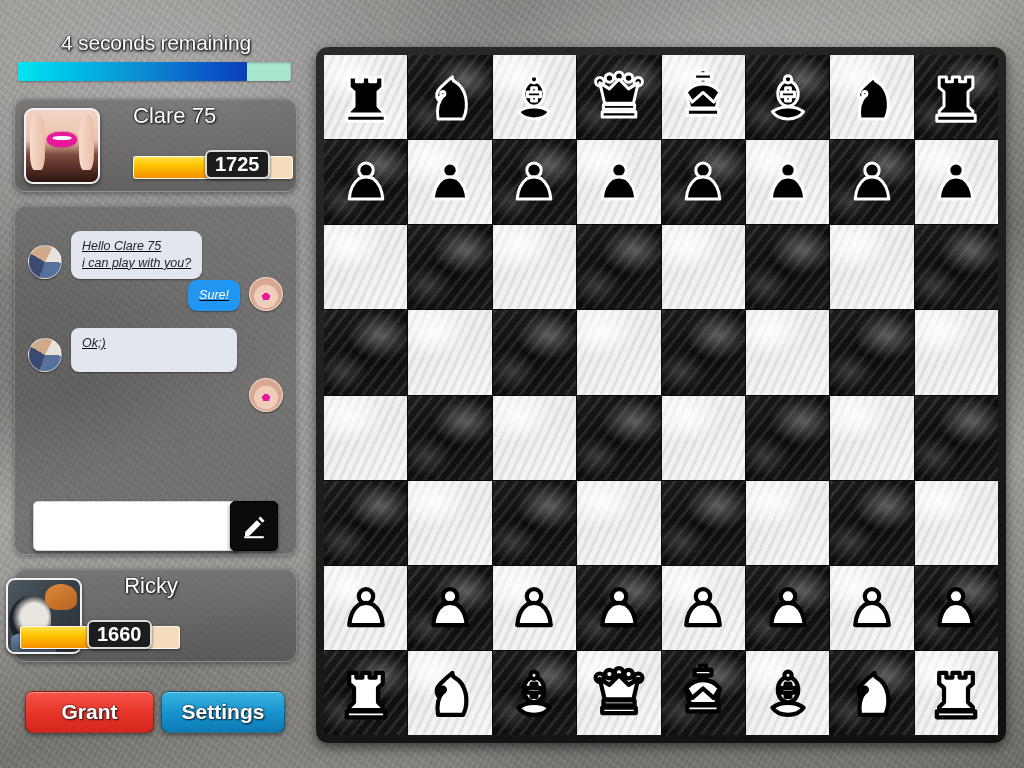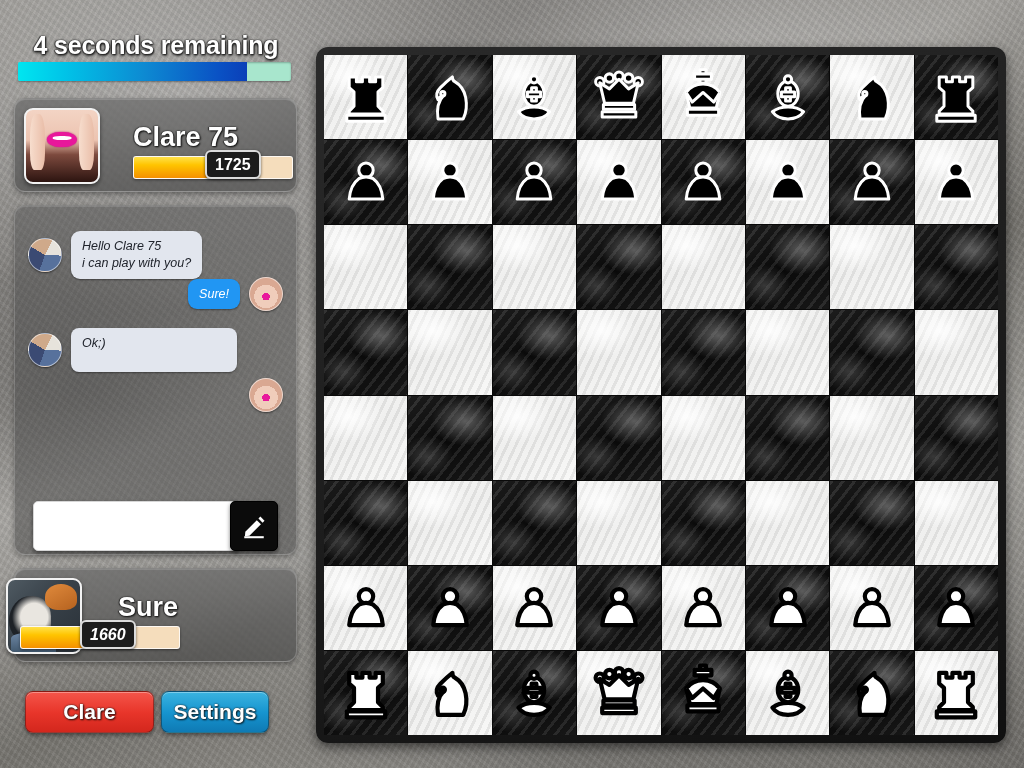--- a/index.html
+++ b/index.html
@@ -28,21 +28,21 @@
       repeating-linear-gradient(118deg, rgba(255,255,255,.05) 0 2px, rgba(0,0,0,.05) 2px 5px),
       repeating-linear-gradient(37deg, rgba(255,255,255,.035) 0 3px, rgba(0,0,0,.04) 3px 7px);
     opacity:.8;
   }
 
   
   #left { position:absolute; left:0; top:0; width:312px; height:768px; }
 
   .timer-label {
     position:absolute; left:0; top:31px; width:312px; text-align:center;
-    color:#fff; font-size:25px; font-weight:bold; letter-spacing:-.2px;
+    color:#fff; font-size:21px; font-weight:normal; letter-spacing:-.2px;
     text-shadow:0 0 2px #333, 1px 1px 2px rgba(0,0,0,.85), -1px 0 1px rgba(0,0,0,.6), 0 2px 3px rgba(0,0,0,.5);
   }
   .timer-bar {
     position:absolute; left:18px; top:62px; width:273px; height:19px;
     background:#a8e6cd; border-radius:2px;
     box-shadow:inset 0 1px 2px rgba(0,0,0,.25), 0 1px 2px rgba(0,0,0,.35);
     overflow:hidden;
   }
   .timer-fill {
     height:100%; background:linear-gradient(90deg,#00e6f0 0%,#00c4e8 20%,#0d8ad2 55%,#0a51c4 88%,#0b3fb8 100%);
@@ -96,55 +96,55 @@
     content:""; position:absolute; right:4%; top:6%; width:44%; height:36%;
     background:linear-gradient(150deg,#e08a3c,#b5621f); border-radius:50% 50% 35% 40%;
   }
   .av-ricky b {
     position:absolute; left:4%; bottom:0; width:62%; height:26%;
     background:linear-gradient(180deg,#6d86a4,#4a6party); background:linear-gradient(180deg,#6d86a4,#42596f);
     border-radius:30% 20% 0 0;
   }
 
   .pname {
-    position:absolute; top:23px; color:#fff; font-size:27px; font-weight:bold;
+    position:absolute; top:4px; color:#fff; font-size:22px; font-weight:normal;
     text-shadow:0 0 2px #222, 1px 1px 2px rgba(0,0,0,.9), -1px 0 1px rgba(0,0,0,.55);
   }
   #pcard-top .pname { left:118px; }
   #pcard-bottom .pname { right:118px; }
 
   .elo-track {
     position:absolute; top:57px; width:160px; height:23px;
     background:#f5ddbc; border:1px solid rgba(255,255,255,.8); border-radius:3px;
     box-shadow:0 1px 3px rgba(0,0,0,.45);
   }
   #pcard-top .elo-track { left:118px; }
   #pcard-bottom .elo-track { left:5px; }
   .elo-fill {
     height:100%; background:linear-gradient(180deg,#ffe14a 0%,#ffc400 38%,#f59000 100%);
     border-radius:2px 0 0 2px;
   }
   .elo-badge {
     position:absolute; top:51px; height:29px; min-width:54px; padding:0 8px;
     background:#1c1c1c; border:2px solid #dcdcdc; border-radius:6px;
-    color:#fff; font-size:16px; font-weight:bold; line-height:25px; text-align:center;
+    color:#fff; font-size:20px; font-weight:bold; line-height:25px; text-align:center;
     box-shadow:0 1px 3px rgba(0,0,0,.6);
   }
   #pcard-top .elo-badge { left:190px; }
-  #pcard-bottom .elo-badge { left:65px;font-style:italic; }
+  #pcard-bottom .elo-badge { left:72px; }
 
   
   #chat {
     position:absolute; left:14px; top:205px; width:283px; height:350px;
     background:linear-gradient(180deg, rgba(85,85,85,.50), rgba(60,60,60,.46));
     border:1px solid rgba(255,255,255,.18);
     border-radius:11px;
     box-shadow:0 2px 5px rgba(0,0,0,.3), inset 0 1px 0 rgba(255,255,255,.12);
   }
-  .msg { position:absolute; display:flex; align-items:center; }
+  .msg { position:absolute; display:flex; align-items:flex-end;text-decoration:underline; }
   .cav {
     width:34px; height:34px; border-radius:50%; flex:none;
     border:1px solid rgba(255,255,255,.55);
     background:conic-gradient(from 200deg,#3b4a73 0 28%,#cfa98a 28% 52%,#e7e3dc 52% 70%,#57719c 70% 100%);
     box-shadow:0 1px 2px rgba(0,0,0,.5);
   }
   .cav.pink {
     background:radial-gradient(circle at 50% 58%, #e8189b 0 16%, #f0cdbb 16% 48%, #d9a892 48% 100%);
   }
   .bub {
@@ -181,21 +181,21 @@
   
   .abtn {
     position:absolute; top:691px; height:42px;
     border-radius:8px; color:#fff; font-size:21px; font-weight:bold;
     display:flex; align-items:center; justify-content:center;
     text-shadow:0 0 2px #222, 1px 1px 2px rgba(0,0,0,.8);
     cursor:pointer; border:1px solid rgba(0,0,0,.35);
     box-shadow:0 2px 4px rgba(0,0,0,.45), inset 0 1px 0 rgba(255,255,255,.35);
   }
   #btn-grant    { left:25px;  width:129px; background:linear-gradient(180deg,#f4554a 0%,#e8352a 52%,#d3271d 100%); }
-  #btn-settings { left:161px; width:108px; background:linear-gradient(180deg,#3ab3e0 0%,#1694cf 52%,#0f7ab4 100%); }
+  #btn-settings { left:161px; width:124px; background:linear-gradient(180deg,#3ab3e0 0%,#1694cf 52%,#0f7ab4 100%); }
 
   
   #board-frame {
     position:absolute; left:316px; top:47px; width:690px; height:696px;
     background:linear-gradient(160deg,#2a2a2a,#101010);
     border-radius:12px; padding:8px;
     box-shadow:0 4px 12px rgba(0,0,0,.55);
   }
   #board { width:674px; height:680px; display:grid;
     grid-template-columns:repeat(8,1fr); grid-template-rows:repeat(8,1fr);
@@ -268,28 +268,28 @@
           <rect x="3" y="21.4" width="18" height="1.9" fill="#fff"></rect>
         </svg>
       </div>
     </div>
   </div>
 
   <div class="pcard" id="pcard-bottom">
     <div class="pavatar av-ricky">
         <b></b>
       </div>
-    <div class="pname">Sure</div>
+    <div class="pname">Ricky</div>
     <div class="elo-track">
       <div class="elo-fill" id="elo-fill-bottom" style="width: 46%;"></div>
     </div>
     <div class="elo-badge">1660</div>
   </div>
 
-  <div class="abtn" id="btn-grant">Clare</div>
+  <div class="abtn" id="btn-grant">Grant</div>
   <div class="abtn" id="btn-settings">Settings</div>
 </div>
 
 <div id="board-frame">
   <div id="board">
       <div class="sq light">
         <svg viewBox="0 0 100 100" class="pb">
           <path d="M22 16 h12 v8 h10 v-8 h12 v8 h10 v-8 h12 v18 l-8 7 v24 l8 8 v5 h-56 v-5 l8 -8 v-24 l-8 -7 Z"></path>
           <rect x="18" y="80" width="64" height="10"></rect>
         </svg>

